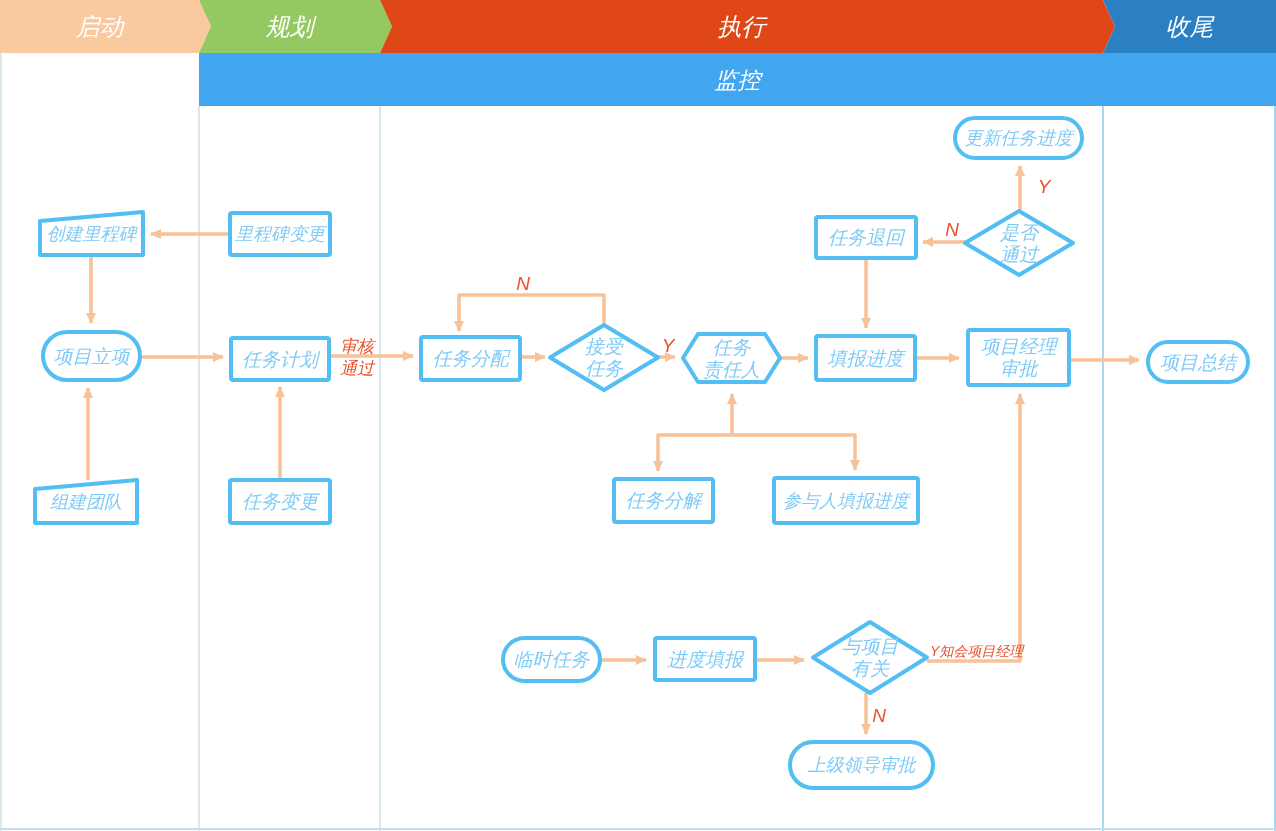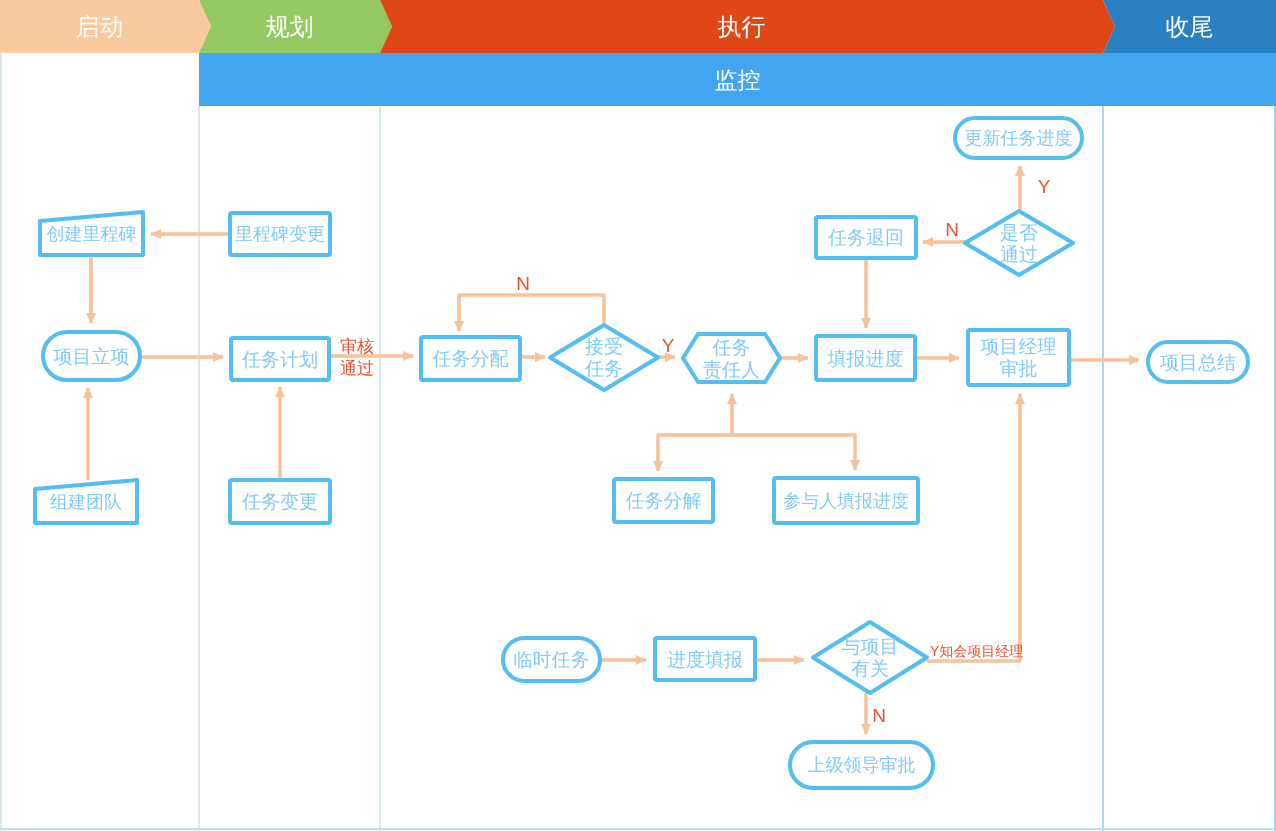--- a/index.html
+++ b/index.html
@@ -8,20 +8,21 @@
     background: #ffffff;
     width: 1276px;
     height: 831px;
     overflow: hidden;
     font-family: "Liberation Sans", "DejaVu Sans", sans-serif;
   }
   #stage {
     position: relative;
     width: 1276px;
     height: 763px;
+    font-style: italic;
   }
   svg text { user-select: none; }
 </style>
 </head>
 <body>
 
 <div id="stage">
   <svg id="canvas" width="1276" height="831" viewBox="0 0 1276 831" xmlns="http://www.w3.org/2000/svg">
     <defs>
       <marker id="arrowhead" markerUnits="userSpaceOnUse" markerWidth="14" markerHeight="12" refX="10" refY="5" orient="auto">

